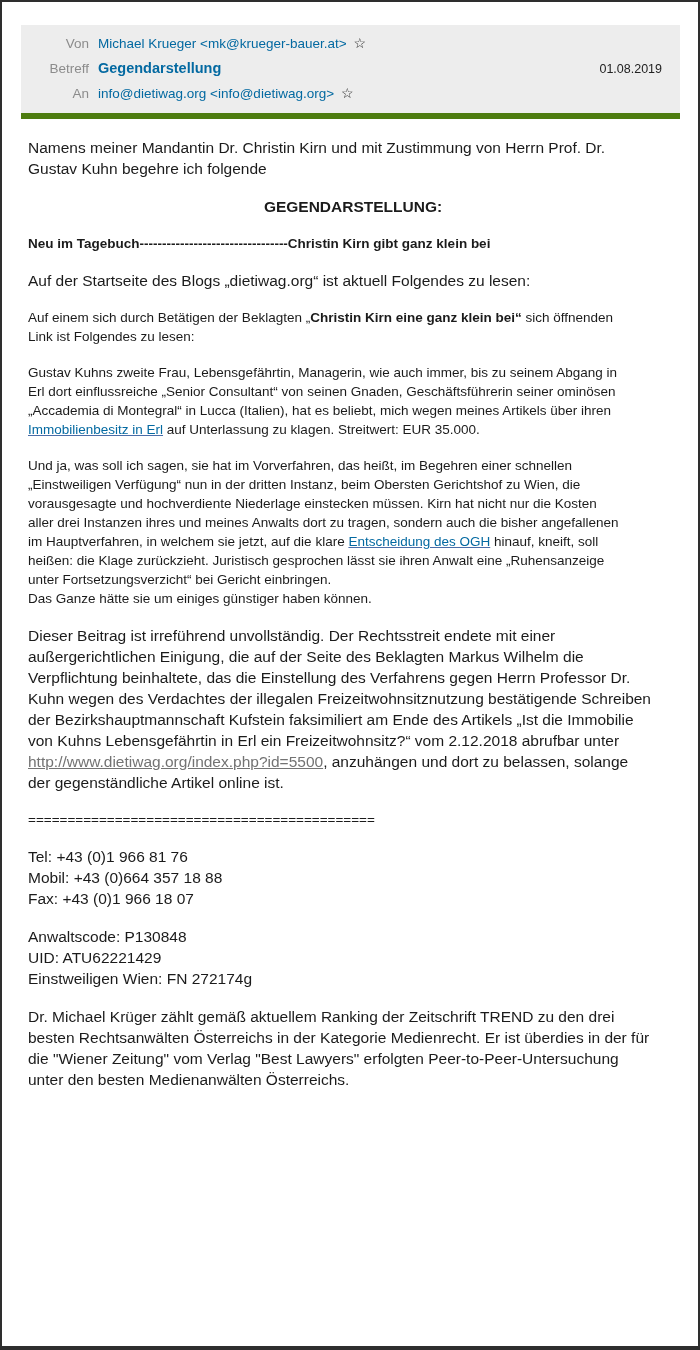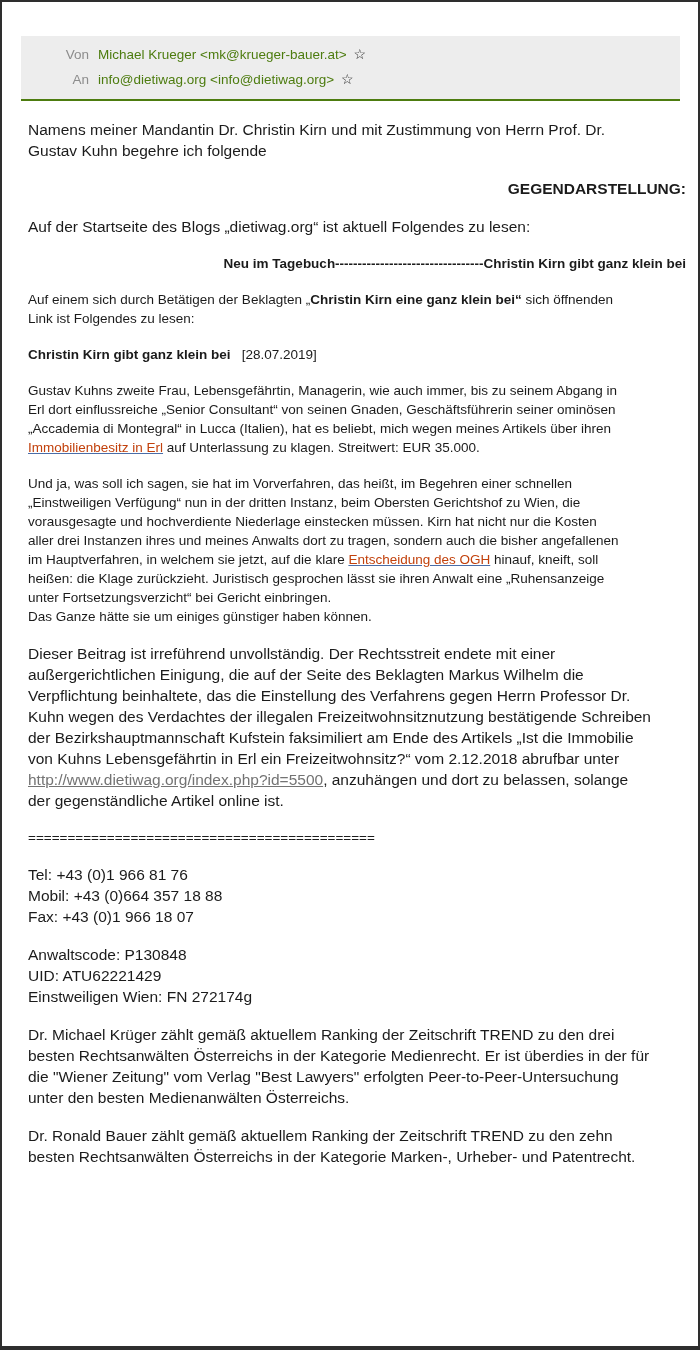--- a/index.html
+++ b/index.html
@@ -7,81 +7,85 @@
     width:700px; height:1350px;
     box-sizing:border-box;
     background:#ffffff;
     border:2px solid #2e2e2e;
     border-bottom-width:4px;
     font-family:"Liberation Sans", sans-serif;
     color:#1b1b1b;
     overflow:hidden;
   }
   .email-header {
-    margin:34px 18px 0 19px;
+    margin:23px 18px 0 19px;
     background:#ededed;
     padding:6px 18px 7px 0;
-    border-bottom:2px solid #4d7c0f;
+    border-bottom:6px solid #4d7c0f;
   }
   .hrow { display:flex; align-items:baseline; line-height:24px; font-size:13.5px; }
   .hlabel { width:68px; flex:none; text-align:right; color:#8c8c8c; padding-right:9px; }
-  .hvalue { color:#4d7c0f; white-space:nowrap; }
+  .hvalue { color:#0369a1; white-space:nowrap; }
   .subject { font-weight:bold; font-size:14.5px; }
   .star { margin-left:7px; font-size:14px; color:#222; cursor:pointer; }
   .hdate { margin-left:auto; font-size:12.5px; color:#222; }
   .email-body {
-    padding:18px 12px 0 26px;
+    padding:18px 20px 0 26px;
   }
   .block {
     white-space:pre-wrap;
     margin:0 0 17px 0;
     font-size:15.5px;
     line-height:21px;
   }
   .block.small { font-size:13.5px; line-height:19px; }
   .block.center { text-align:center; }
-  .block.bold, .seg-bold { font-weight:bold;text-align:right; }
+  .block.bold, .seg-bold { font-weight:bold; }
   .block.gap-after { margin-bottom:28px; }
   a.link-dark {
-    color:#c2410c;
+    color:#0369a1;
     text-decoration:underline;
     text-decoration-color:#4a6da8;
   }
   a.link-blue {
     color:#737373;
   }
   a { cursor:pointer; }
 </style>
 </head>
 <body>
 
 <div class="page">
 
   <div class="email-header">
     <div class="hrow">
       <span class="hlabel">Von</span>
       <span class="hvalue">Michael Krueger &lt;mk@krueger-bauer.at&gt;</span>
       <span class="star">☆</span>
     </div>
     <div class="hrow">
+      <span class="hlabel">Betreff</span>
+      <span class="hvalue subject">Gegendarstellung</span>
+      <span class="hdate">01.08.2019</span>
+    </div>
+    <div class="hrow">
       <span class="hlabel">An</span>
       <span class="hvalue">info@dietiwag.org &lt;info@dietiwag.org&gt;</span>
       <span class="star">☆</span>
     </div>
   </div>
 
   <div class="email-body">
       <div class="block large"><span>Namens meiner Mandantin Dr. Christin Kirn und mit Zustimmung von Herrn Prof. Dr.
 Gustav Kuhn begehre ich folgende</span></div>
       <div class="block large bold center"><span>GEGENDARSTELLUNG:</span></div>
+      <div class="block small bold"><span>Neu im Tagebuch---------------------------------Christin Kirn gibt ganz klein bei</span></div>
       <div class="block large"><span>Auf der Startseite des Blogs „dietiwag.org“ ist aktuell Folgendes zu lesen:</span></div>
-      <div class="block small bold"><span>Neu im Tagebuch---------------------------------Christin Kirn gibt ganz klein bei</span></div>
       <div class="block small"><span>Auf einem sich durch Betätigen der Beklagten „</span><span class="seg-bold">Christin Kirn eine ganz klein bei“</span><span> sich öffnenden
 Link ist Folgendes zu lesen:</span></div>
-      <div class="block small"><span class="seg-bold">Christin Kirn gibt ganz klein bei</span><span>   [28.07.2019]</span></div>
       <div class="block small"><span>Gustav Kuhns zweite Frau, Lebensgefährtin, Managerin, wie auch immer, bis zu seinem Abgang in
 Erl dort einflussreiche „Senior Consultant“ von seinen Gnaden, Geschäftsführerin seiner ominösen
 „Accademia di Montegral“ in Lucca (Italien), hat es beliebt, mich wegen meines Artikels über ihren
 </span><a class="link-dark" href="#">Immobilienbesitz in Erl</a><span> auf Unterlassung zu klagen. Streitwert: EUR 35.000.</span></div>
       <div class="block small"><span>Und ja, was soll ich sagen, sie hat im Vorverfahren, das heißt, im Begehren einer schnellen
 „Einstweiligen Verfügung“ nun in der dritten Instanz, beim Obersten Gerichtshof zu Wien, die
 vorausgesagte und hochverdiente Niederlage einstecken müssen. Kirn hat nicht nur die Kosten
 aller drei Instanzen ihres und meines Anwalts dort zu tragen, sondern auch die bisher angefallenen
 im Hauptverfahren, in welchem sie jetzt, auf die klare </span><a class="link-dark" href="#">Entscheidung des OGH</a><span> hinauf, kneift, soll
 heißen: die Klage zurückzieht. Juristisch gesprochen lässt sie ihren Anwalt eine „Ruhensanzeige
@@ -99,17 +103,15 @@
       <div class="block large"><span>Tel: +43 (0)1 966 81 76
 Mobil: +43 (0)664 357 18 88
 Fax: +43 (0)1 966 18 07</span></div>
       <div class="block large"><span>Anwaltscode: P130848
 UID: ATU62221429
 Einstweiligen Wien: FN 272174g</span></div>
       <div class="block large"><span>Dr. Michael Krüger zählt gemäß aktuellem Ranking der Zeitschrift TREND zu den drei
 besten Rechtsanwälten Österreichs in der Kategorie Medienrecht. Er ist überdies in der für
 die "Wiener Zeitung" vom Verlag "Best Lawyers" erfolgten Peer-to-Peer-Untersuchung
 unter den besten Medienanwälten Österreichs.</span></div>
-      <div class="block large"><span>Dr. Ronald Bauer zählt gemäß aktuellem Ranking der Zeitschrift TREND zu den zehn
-besten Rechtsanwälten Österreichs in der Kategorie Marken-, Urheber- und Patentrecht.</span></div>
     </div>
 
 </div>
 
 </body></html>

